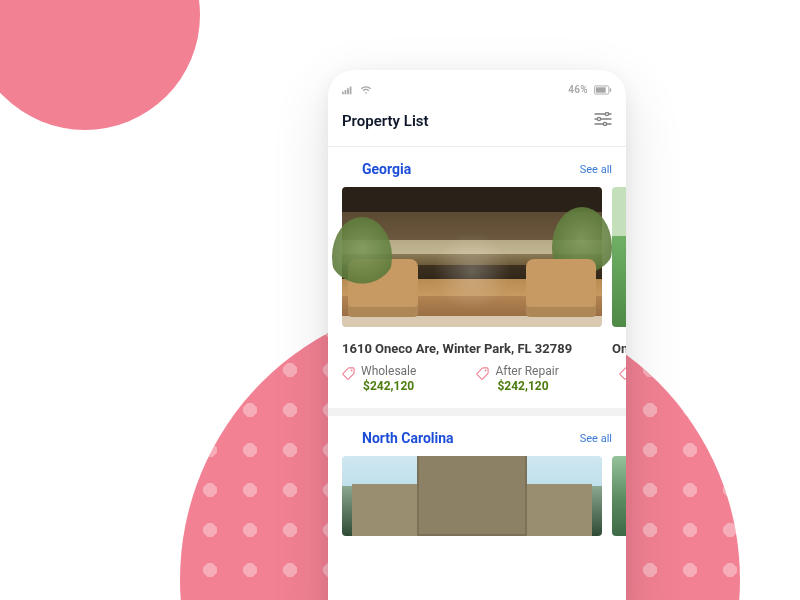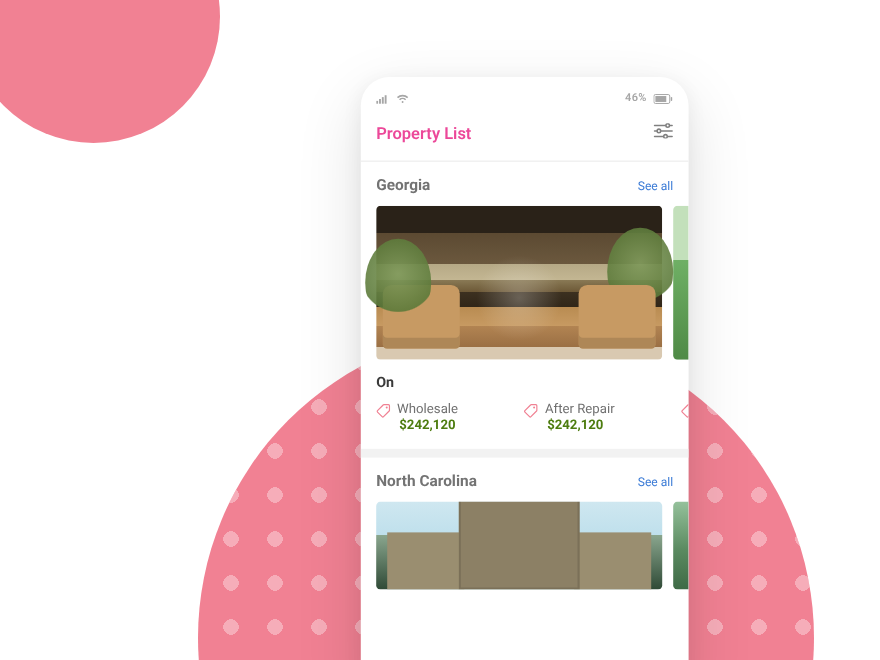--- a/index.html
+++ b/index.html
@@ -79,38 +79,39 @@
   
   .header {
     display: flex;
     align-items: center;
     justify-content: space-between;
     padding: 10px 14px 16px 14px;
   }
   .page-title {
     font-size: 15px;
     font-weight: 600;
-    color: #ec4899;
+    color: #0f172a;
   }
   .filter-icon svg { width:18px; height:14px; color:#808080; }
 
   
   .divider { height:1px; background:#ececec; }
 
   
   .section-head {
     display:flex;
     align-items:center;
     justify-content:space-between;
     padding: 14px 14px 10px 14px;
   }
   .section-title {
     font-size: 14px;
     font-weight: 700;
-    color: #737373;
+    color: #1d4ed8;
+    margin-left: 20px;
   }
   .see-all {
     font-size: 11px;
     font-weight: 400;
     color: #3b7bd6;
     cursor: pointer;
   }
 
   
   .card-row {
@@ -312,20 +313,21 @@
     <div class="card">
       <div class="card-img img-interior">
         <div class="interior-plant l"></div>
         <div class="interior-plant r"></div>
       </div>
     </div>
     <div class="card-peek lawn"></div>
   </div>
 
   <div class="card-address">
+    <span class="addr-main">1610 Oneco Are, Winter Park, FL 32789</span>
     <span class="addr-peek">On</span>
   </div>
 
   <div class="price-row">
     <div class="price-block">
       <span class="tag-icon">
         <svg viewBox="0 0 14 14">
             <path d="M7.5 1H12a1 1 0 011 1v4.5a1 1 0 01-.3.7l-5.5 5.5a1 1 0 01-1.4 0L1.3 8.2a1 1 0 010-1.4L6.8 1.3A1 1 0 017.5 1z" fill="none" stroke="currentColor" stroke-width="1.2"></path>
             <circle cx="10.3" cy="3.7" r="1" fill="currentColor"></circle>
           </svg>

